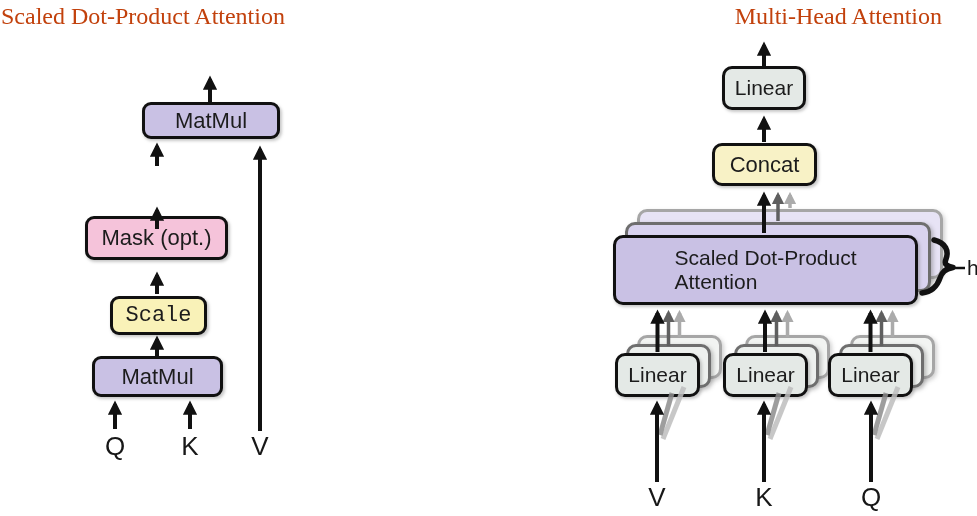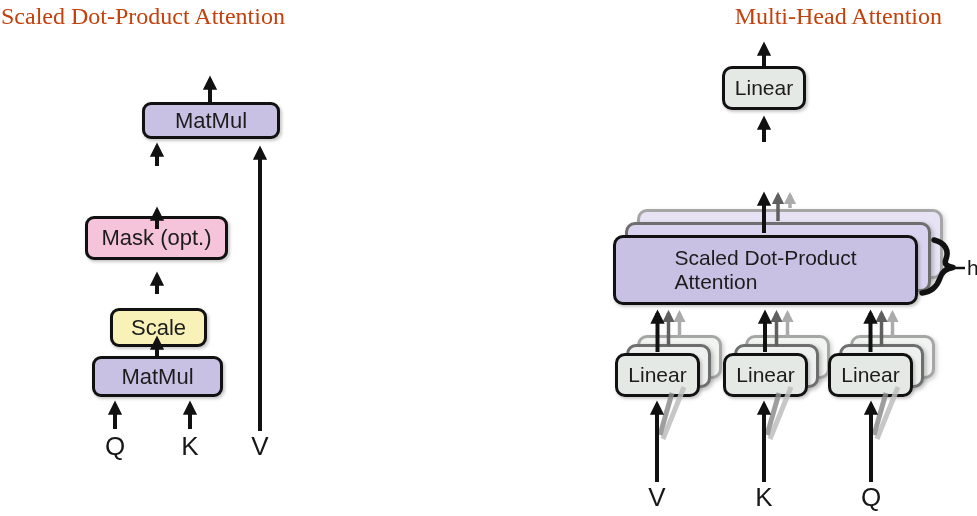--- a/index.html
+++ b/index.html
@@ -49,35 +49,38 @@
 
   <div class="title" style="left:1px;top:3px;">Scaled Dot-Product Attention</div>
   <div class="title" style="left:650px;top:3px;width:292px;text-align:right;">Multi-Head Attention</div>
 
   <div class="box" style="left:142px;top:102px;width:138px;height:37px;background:var(--purple);">
     <span>MatMul</span>
   </div>
   <div class="box" style="left:85px;top:216px;width:143px;height:44px;background:var(--pink);">
     <span>Mask (opt.)</span>
   </div>
-  <div class="box" style="left:110px;top:308px;width:97px;height:39px;background:var(--yellow);">
+  <div class="box" style="left:110px;top:296px;width:97px;height:39px;background:var(--yellow);font-family:Liberation Mono, monospace;">
     <span>Scale</span>
   </div>
   <div class="box" style="left:92px;top:356px;width:131px;height:41px;background:var(--purple);">
     <span>MatMul</span>
   </div>
 
   <div class="io-label" style="left:95px;top:431px;">Q</div>
   <div class="io-label" style="left:170px;top:431px;">K</div>
   <div class="io-label" style="left:240px;top:431px;">V</div>
 
   <div class="box" style="left:722px;top:66px;width:84px;height:44px;background:var(--gray-linear);border-radius:10px;">
     <span class="two-line">Linear</span>
   </div>
 
+  <div class="box" style="left:712px;top:143px;width:105px;height:43px;background:var(--yellow-concat);border-radius:10px;">
+    <span>Concat</span>
+  </div>
 
   <div class="layer layer-back" style="left:637px;top:209px;width:306px;height:70px;background:var(--purple-back);"></div>
   <div class="layer layer-mid" style="left:625px;top:222px;width:306px;height:70px;background:var(--purple-mid);"></div>
   <div class="box" style="left:613px;top:235px;width:305px;height:70px;background:var(--purple);border-radius:10px;">
     <span class="two-line">
       <span>Scaled Dot-Product</span><br>
       <span>Attention</span>
     </span>
   </div>
 

